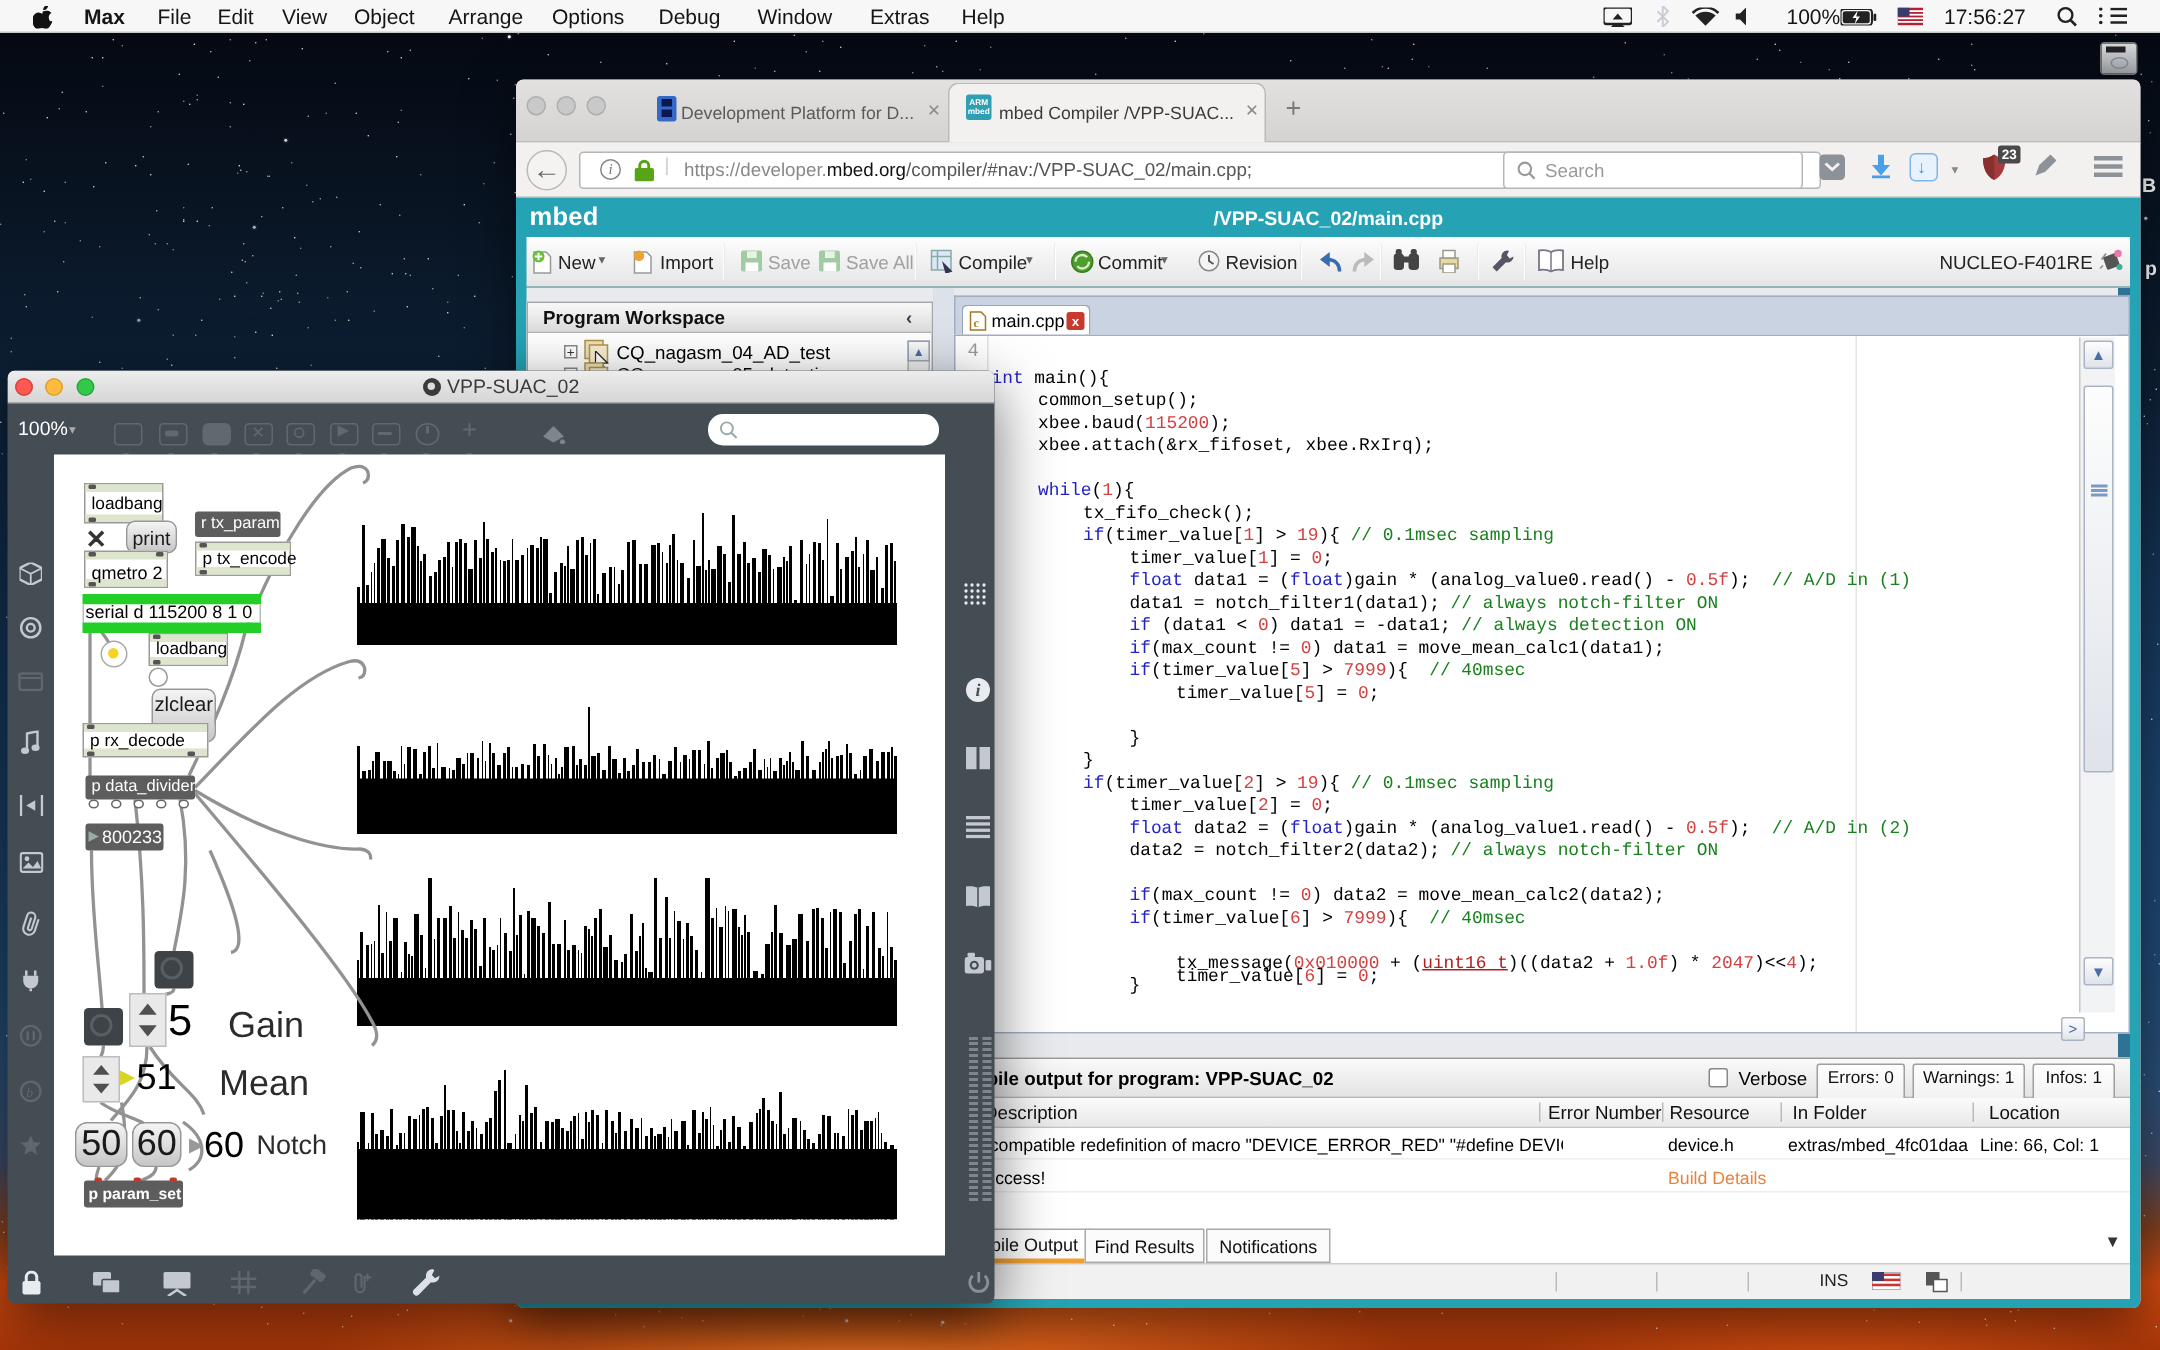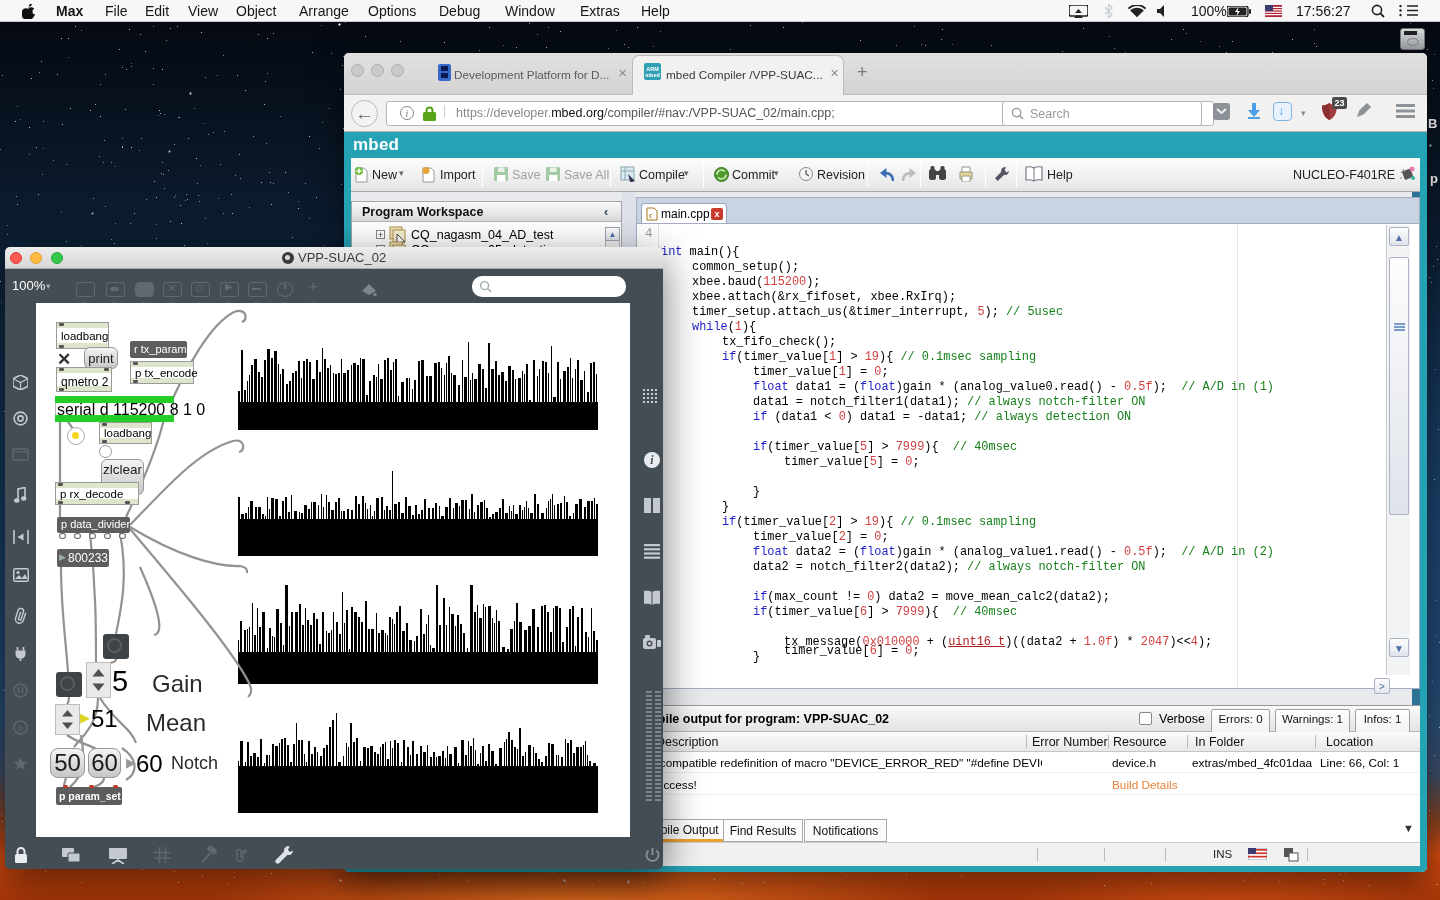--- a/index.html
+++ b/index.html
@@ -193,20 +193,21 @@
       <path d="M8.5 1C6 3 3 3.5 1 3.5c0 7 2.5 12 7.5 14.5z" fill="#8a2f2f"></path>
     </svg>
  <div class="a" style="left:988px;top:44px;min-width:15px;height:12px;background:#4a4a4a;border-radius:2px;color:#fff;font-size:9px;font-weight:bold;text-align:center;line-height:12px;padding:0 1px">23</div>
  <svg class="a" style="left:1012px;top:50px" width="15" height="15" viewBox="0 0 15 15">
       <path d="M1 14l2.5-7L11 0l4 4-7.5 7.5z" fill="#8d9298"></path>
     </svg>
  <div class="a" style="left:1052px;top:51px;width:19px;height:3px;background:#8d9298;box-shadow:0 5.5px 0 #8d9298,0 11px 0 #8d9298"></div>
 
  <div class="a mbedhead">
    <span style="position:absolute;left:9px;top:3px;font-size:17px;font-weight:bold;letter-spacing:.2px">mbed</span>
+   <span style="position:absolute;left:0;top:6px;width:1083px;text-align:center;font-size:13px;font-weight:bold">/VPP-SUAC_02/main.cpp</span>
  </div>
  <div class="a mbedpage">
   <div class="a mbtoolbar">
    <svg class="a" style="left:3px;top:8px" width="16" height="17" viewBox="0 0 16 17">
           <path d="M2 2h8l3 3v11H2z" fill="#fff" stroke="#999"></path>
           <circle cx="5" cy="5" r="4" fill="#6abf3a"></circle>
           <path d="M5 2.5v5M2.5 5h5" stroke="#fff" stroke-width="1.4"></path>
         </svg>
    <span class="it" style="left:21px">New</span>
         <span class="it" style="left:48px;color:#666;font-size:9px">▾</span>
@@ -326,28 +327,28 @@
      </div>
    </div>
    <div class="a editor">
      <div class="a" style="left:0;top:0;width:22px;height:464px;border-right:1px solid #e2e2e2"></div>
      <div class="a" style="left:8px;top:3px;font-family:'Liberation Mono',monospace;font-size:12.6px;color:#999">4</div>
      <div class="a" style="left:600px;top:0;width:1px;height:464px;background:#e4e4e4"></div>
 <div class="cl" style="top:21px;left:24px"><i class="kw">int</i> main(){</div>
 <div class="cl" style="top:36px;left:55px">common_setup();</div>
 <div class="cl" style="top:51px;left:55px">xbee.baud(<i class="nm">115200</i>);</div>
 <div class="cl" style="top:66px;left:55px">xbee.attach(&amp;rx_fifoset, xbee.RxIrq);</div>
-<div class="cl" style="top:81px;left:55px">timer_setup.attach_us(&amp;timer_interrupt, <i class="nm">5</i>); <i class="cm">// 5usec</i></div>
 <div class="cl" style="top:96px;left:55px"><i class="kw">while</i>(<i class="nm">1</i>){</div>
 <div class="cl" style="top:111px;left:85px">tx_fifo_check();</div>
 <div class="cl" style="top:126px;left:85px"><i class="kw">if</i>(timer_value[<i class="nm">1</i>] &gt; <i class="nm">19</i>){ <i class="cm">// 0.1msec sampling</i></div>
 <div class="cl" style="top:141px;left:116px">timer_value[<i class="nm">1</i>] = <i class="nm">0</i>;</div>
 <div class="cl" style="top:156px;left:116px"><i class="kw">float</i> data1 = (<i class="kw">float</i>)gain * (analog_value0.read() - <i class="nm">0.5f</i>);  <i class="cm">// A/D in (1)</i></div>
 <div class="cl" style="top:171px;left:116px">data1 = notch_filter1(data1); <i class="cm">// always notch-filter ON</i></div>
 <div class="cl" style="top:186px;left:116px"><i class="kw">if</i> (data1 &lt; <i class="nm">0</i>) data1 = -data1; <i class="cm">// always detection ON</i></div>
+<div class="cl" style="top:201px;left:116px"><i class="kw">if</i>(max_count != <i class="nm">0</i>) data1 = move_mean_calc1(data1);</div>
 <div class="cl" style="top:216px;left:116px"><i class="kw">if</i>(timer_value[<i class="nm">5</i>] &gt; <i class="nm">7999</i>){  <i class="cm">// 40msec</i></div>
 <div class="cl" style="top:231px;left:147px">timer_value[<i class="nm">5</i>] = <i class="nm">0</i>;</div>
 <div class="cl" style="top:261px;left:116px">}</div>
 <div class="cl" style="top:276px;left:85px">}</div>
 <div class="cl" style="top:291px;left:85px"><i class="kw">if</i>(timer_value[<i class="nm">2</i>] &gt; <i class="nm">19</i>){ <i class="cm">// 0.1msec sampling</i></div>
 <div class="cl" style="top:306px;left:116px">timer_value[<i class="nm">2</i>] = <i class="nm">0</i>;</div>
 <div class="cl" style="top:321px;left:116px"><i class="kw">float</i> data2 = (<i class="kw">float</i>)gain * (analog_value1.read() - <i class="nm">0.5f</i>);  <i class="cm">// A/D in (2)</i></div>
 <div class="cl" style="top:336px;left:116px">data2 = notch_filter2(data2); <i class="cm">// always notch-filter ON</i></div>
 <div class="cl" style="top:366px;left:116px"><i class="kw">if</i>(max_count != <i class="nm">0</i>) data2 = move_mean_calc2(data2);</div>
 <div class="cl" style="top:381px;left:116px"><i class="kw">if</i>(timer_value[<i class="nm">6</i>] &gt; <i class="nm">7999</i>){  <i class="cm">// 40msec</i></div>
@@ -586,21 +587,21 @@
   <div class="objbox" style="left:20px;top:64px;width:56px;height:25px">
         <div class="tb" style="top:0"></div>
         <div class="tb" style="bottom:0"></div>
         <span style="position:absolute;left:4px;top:7px;font-size:12px">qmetro 2</span>
         <i class="nub" style="left:2px;top:0"></i>
         <i class="nub" style="right:2px;top:0"></i>
         <i class="nub" style="left:2px;bottom:0"></i>
       </div>
   <div class="a" style="left:19px;top:93px;width:119px;height:7px;background:#23ce27"></div>
   <div class="a" style="left:19px;top:100px;width:119px;height:12px;background:#fff;border-left:1px solid #bbb;border-right:1px solid #bbb"></div>
-  <span class="a" style="left:21px;top:98px;font-size:16px;color:#000;white-space:nowrap">serial d 115200 8 1 0</span>
+  <span class="a" style="left:21px;top:98px;font-size:12px;color:#000;white-space:nowrap">serial d 115200 8 1 0</span>
   <div class="a" style="left:19px;top:112px;width:119px;height:7px;background:#23ce27"></div>
   <div class="a" style="left:31px;top:124px;width:18px;height:18px;border-radius:50%;background:#fff;border:1.5px solid #a9a9a9">
         <div style="position:absolute;left:4px;top:4px;width:7px;height:7px;border-radius:50%;background:#f5d522"></div>
       </div>
   <div class="objbox" style="left:63px;top:119px;width:53px;height:22px">
         <div class="tb" style="top:0"></div>
         <div class="tb" style="bottom:0"></div>
         <span style="position:absolute;left:4px;top:4px">loadbang</span>
         <i class="nub" style="left:2px;top:0"></i>
         <i class="nub" style="left:2px;bottom:0"></i>

